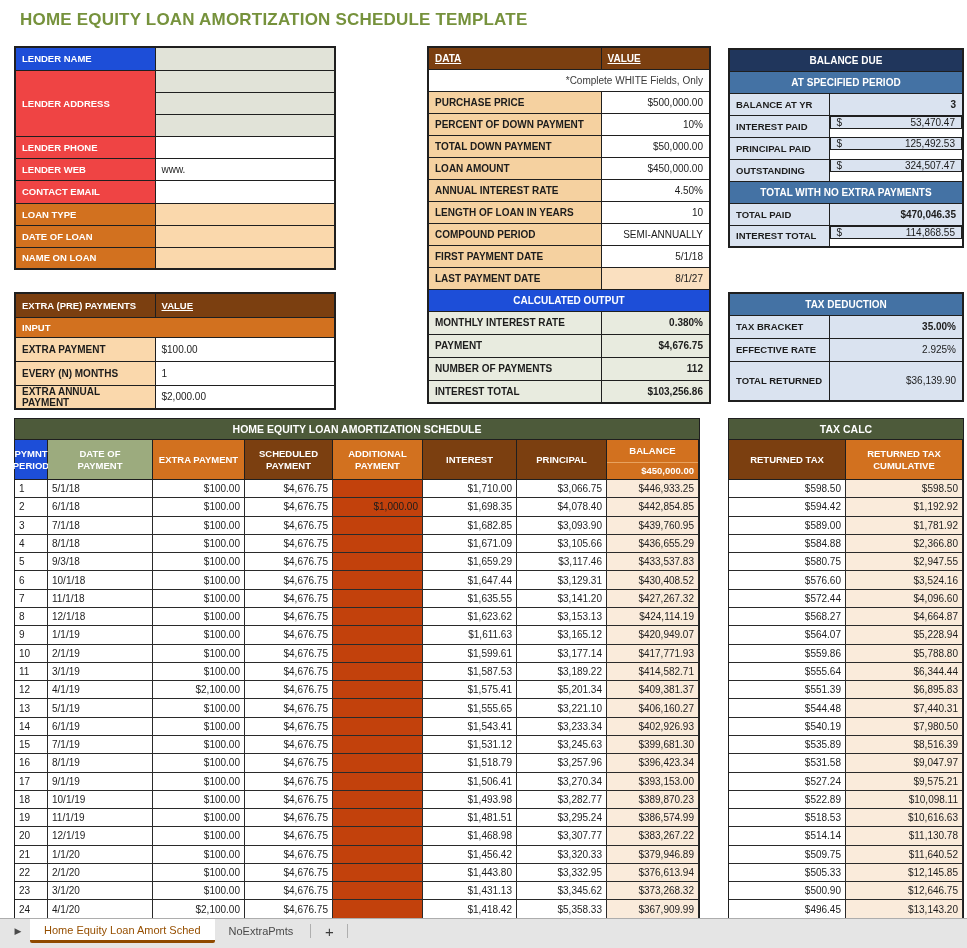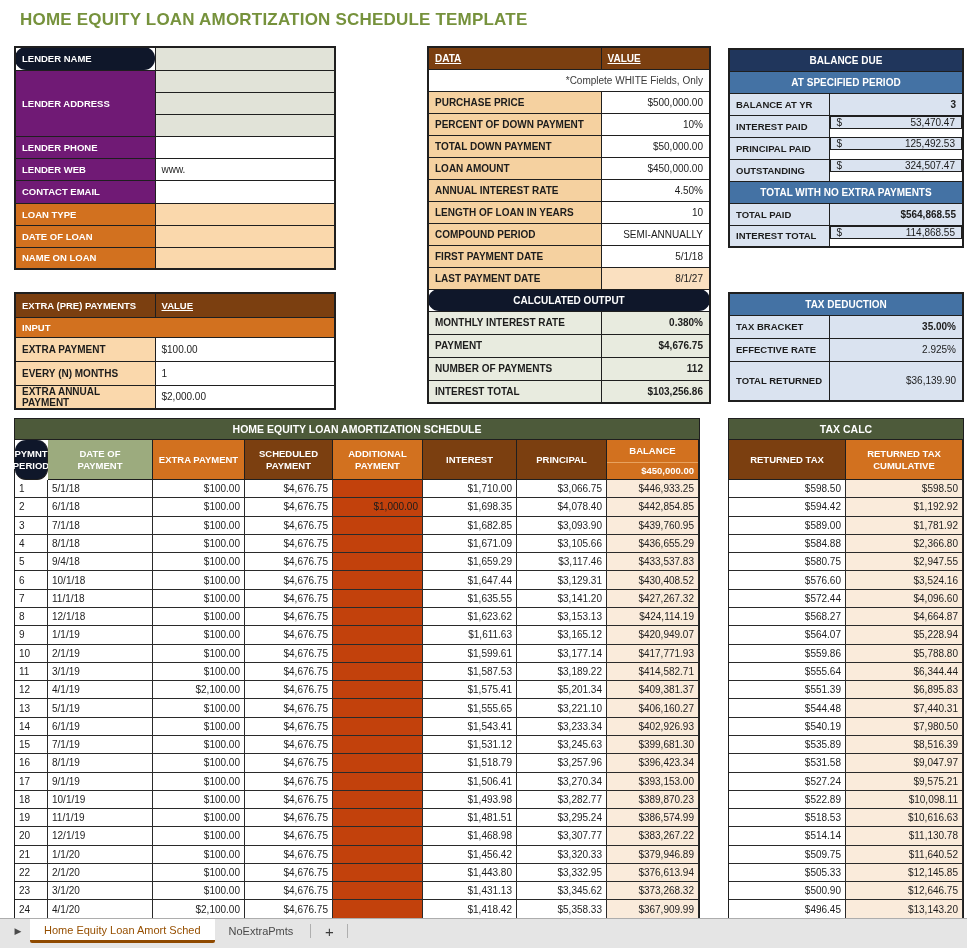--- a/index.html
+++ b/index.html
@@ -6,22 +6,22 @@
   .canvas{position:relative;width:967px;height:948px;overflow:hidden;background:#fff;
           font-family:"Liberation Sans",sans-serif;color:#1c1c1c;}
   .page-title{position:absolute;left:20px;top:10px;font-size:17px;font-weight:bold;color:#76923C;letter-spacing:.2px;}
 
   
   .tbl{border-collapse:collapse;position:absolute;table-layout:fixed;border:2px solid #1f1f1f;}
   .tbl th,.tbl td{border:1px solid #1f1f1f;font-size:10px;padding:0 6px;box-sizing:border-box;overflow:hidden;}
   .tbl th{font-weight:bold;text-align:left;}
 
   
-  .bg-darkolive{background:#0f172a;color:#fff;border-radius:11px;}
-  .bg-olive{background:#701a75;color:#fff;}
+  .bg-darkolive{background:#1d4ed8;color:#fff;}
+  .bg-olive{background:#ef4444;color:#fff;}
   .bg-sage{background:#9CAB7E;color:#fff;}
   .bg-orange{background:#D2711F;color:#fff;}
   .bg-brown{background:#7B3F10;color:#fff;}
   .bg-gray{background:#E1E3D8;}
   .bg-lorange{background:#FAD8AC;}
   .bg-tan{background:#F5D1A0;}
   .bg-tint{background:#FAE0C0;}
   .bg-calc{background:#E8EBDF;}
   .bg-navy{background:#20365C;color:#fff;}
   .bg-blue{background:#4472A4;color:#fff;}
@@ -273,21 +273,21 @@
       <td class="bg-lblue acct">
         <span>$</span>
         <span>324,507.47</span>
       </td>
     </tr>
     <tr class="h22">
           <td class="bg-blue sechdr" colspan="2">TOTAL WITH NO EXTRA PAYMENTS</td>
         </tr>
     <tr class="h22">
       <th class="bg-lblue" style="color:#1c1c1c">TOTAL PAID</th>
-      <td class="bg-lblue val bold">$564,868.55</td>
+      <td class="bg-lblue val bold">$470,046.35</td>
     </tr>
     <tr class="h22">
       <th class="bg-lblue" style="color:#1c1c1c">INTEREST TOTAL</th>
       <td class="bg-lblue acct">
         <span>$</span>
         <span>114,868.55</span>
       </td>
     </tr>
   </tbody>
     </table>
@@ -362,21 +362,21 @@
         <div class="cell c-balance">$439,760.95</div>
         <div class="cell c-period">4</div>
         <div class="cell c-date">8/1/18</div>
         <div class="cell c-money">$100.00</div>
         <div class="cell c-money">$4,676.75</div>
         <div class="cell c-addl"></div>
         <div class="cell c-money">$1,671.09</div>
         <div class="cell c-money">$3,105.66</div>
         <div class="cell c-balance">$436,655.29</div>
         <div class="cell c-period">5</div>
-        <div class="cell c-date">9/4/18</div>
+        <div class="cell c-date">9/3/18</div>
         <div class="cell c-money">$100.00</div>
         <div class="cell c-money">$4,676.75</div>
         <div class="cell c-addl"></div>
         <div class="cell c-money">$1,659.29</div>
         <div class="cell c-money">$3,117.46</div>
         <div class="cell c-balance">$433,537.83</div>
         <div class="cell c-period">6</div>
         <div class="cell c-date">10/1/18</div>
         <div class="cell c-money">$100.00</div>
         <div class="cell c-money">$4,676.75</div>

